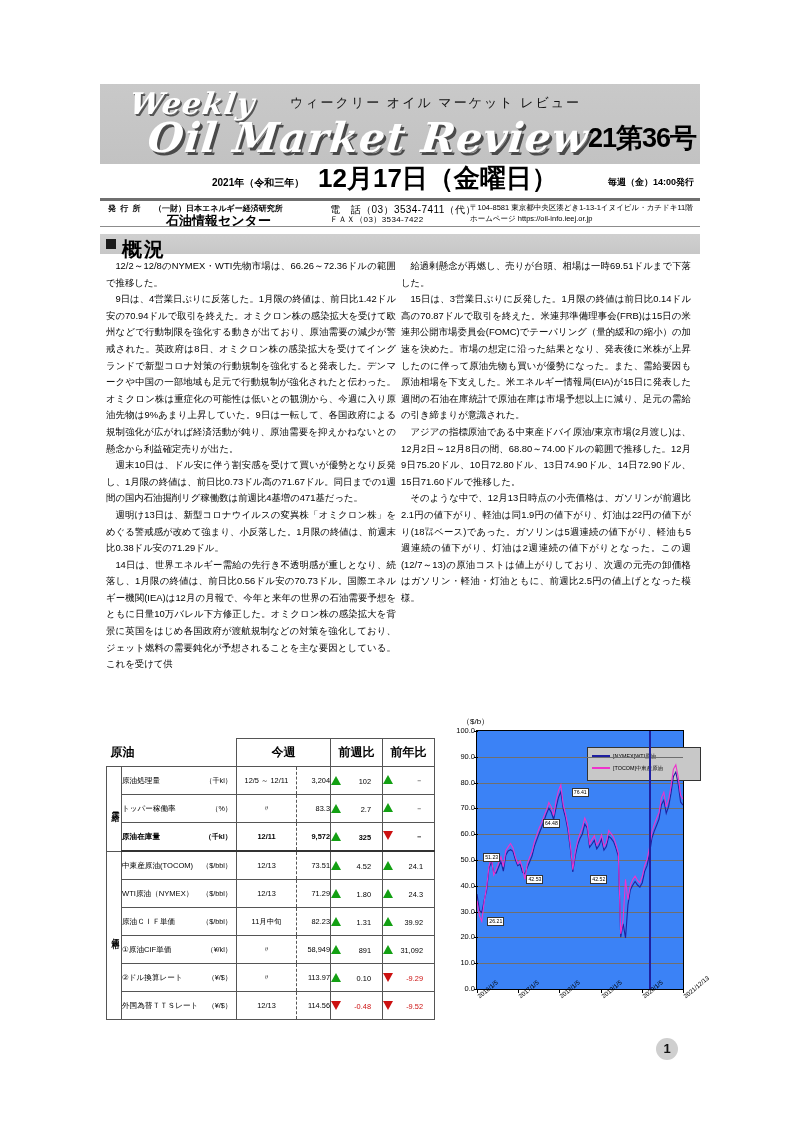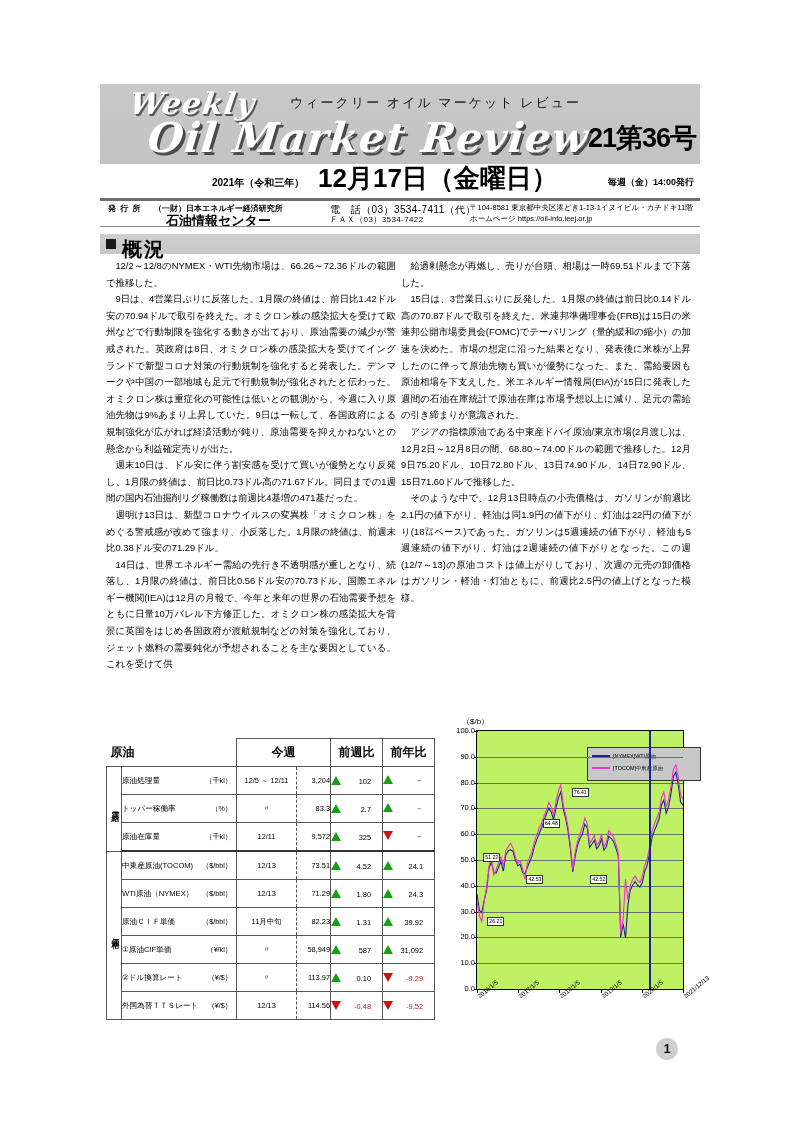--- a/index.html
+++ b/index.html
@@ -88,31 +88,31 @@
   .thead td.blank{border-left:none;border-top:none;}
   .vcat{
     width:15px;text-align:center;font-size:8px;font-weight:bold;
   }
   .vcat span{writing-mode:vertical-rl;display:inline-block;letter-spacing:3px;}
   .itemname{padding-left:4px;font-size:7.6px;white-space:nowrap;}
   .unit{float:right;padding-right:4px;font-size:7.2px;}
   .ctr{text-align:center;}
   .num{text-align:right;padding-right:3px;}
   .dashline{border-bottom:1px dashed #555 !important;}
-  .thickline{border-bottom:2px solid #333 !important;}
+  .thickline{border-bottom:2px solid #333 !important;font-weight:bold;}
   .tri-up{display:inline-block;width:0;height:0;border-left:5px solid transparent;border-right:5px solid transparent;border-bottom:9px solid #13a013;vertical-align:-1px;}
   .tri-dn{display:inline-block;width:0;height:0;border-left:5px solid transparent;border-right:5px solid transparent;border-top:9px solid #cc1111;vertical-align:-1px;}
   .chg{white-space:nowrap;padding-left:4px;}
   .chg .v{display:inline-block;min-width:26px;text-align:right;margin-left:4px;}
   .neg{color:#cc1111;}
 
   
   .chartbox{position:absolute;left:444px;top:716px;width:250px;height:310px;}
   .chart-unit{position:absolute;left:18px;top:0px;font-size:8px;}
-  .plot{position:absolute;left:32px;top:14px;width:206px;height:258px;border:1.5px solid #000;background:#bef264;}
+  .plot{position:absolute;left:32px;top:14px;width:206px;height:258px;border:1.5px solid #000;background:#3b82f6;}
   .ylab{position:absolute;left:-32px;width:30px;text-align:right;font-size:7.5px;transform:translateY(-5px);}
   .gridline{position:absolute;left:0;width:100%;height:1px;background:#6f6f6f;}
   .ytick{position:absolute;left:-3px;width:4px;height:1px;background:#000;}
   .xtick{position:absolute;bottom:-4px;width:1px;height:4px;background:#000;}
   .xlab{position:absolute;font-size:6.2px;white-space:nowrap;transform-origin:left top;transform:rotate(-40deg);}
   .xlabrow{position:absolute;left:32px;top:276px;width:206px;height:34px;}
   .legend{
     position:absolute;left:110px;top:16px;width:112px;height:30px;
     background:#c8c8c8;border:1px solid #333;font-size:5.4px;
     padding:2px 0 0 0;
@@ -241,21 +241,21 @@
               <td class="itemname dashline">原油ＣＩＦ単価<span class="unit">（$/bbl）</span></td>
               <td class="ctr dashline" style="border-right:1px dashed #555">11月中旬</td>
               <td class="num dashline" style="border-left:none">82.23</td>
               <td class="chg dashline"><span class="tri-up"></span><span class="v">1.31</span></td>
               <td class="chg dashline"><span class="tri-up"></span><span class="v">39.92</span></td>
             </tr>
             <tr>
               <td class="itemname dashline">①原油CIF単価<span class="unit">（¥/kl）</span></td>
               <td class="ctr dashline" style="border-right:1px dashed #555">〃</td>
               <td class="num dashline" style="border-left:none">58,949</td>
-              <td class="chg dashline"><span class="tri-up"></span><span class="v">587</span></td>
+              <td class="chg dashline"><span class="tri-up"></span><span class="v">891</span></td>
               <td class="chg dashline"><span class="tri-up"></span><span class="v">31,092</span></td>
             </tr>
             <tr>
               <td class="itemname">②ドル換算レート<span class="unit">（¥/$）</span></td>
               <td class="ctr" style="border-right:1px dashed #555">〃</td>
               <td class="num" style="border-left:none">113.97</td>
               <td class="chg"><span class="tri-up"></span><span class="v">0.10</span></td>
               <td class="chg"><span class="tri-dn"></span><span class="v neg">-9.29</span></td>
             </tr>
             <tr>

